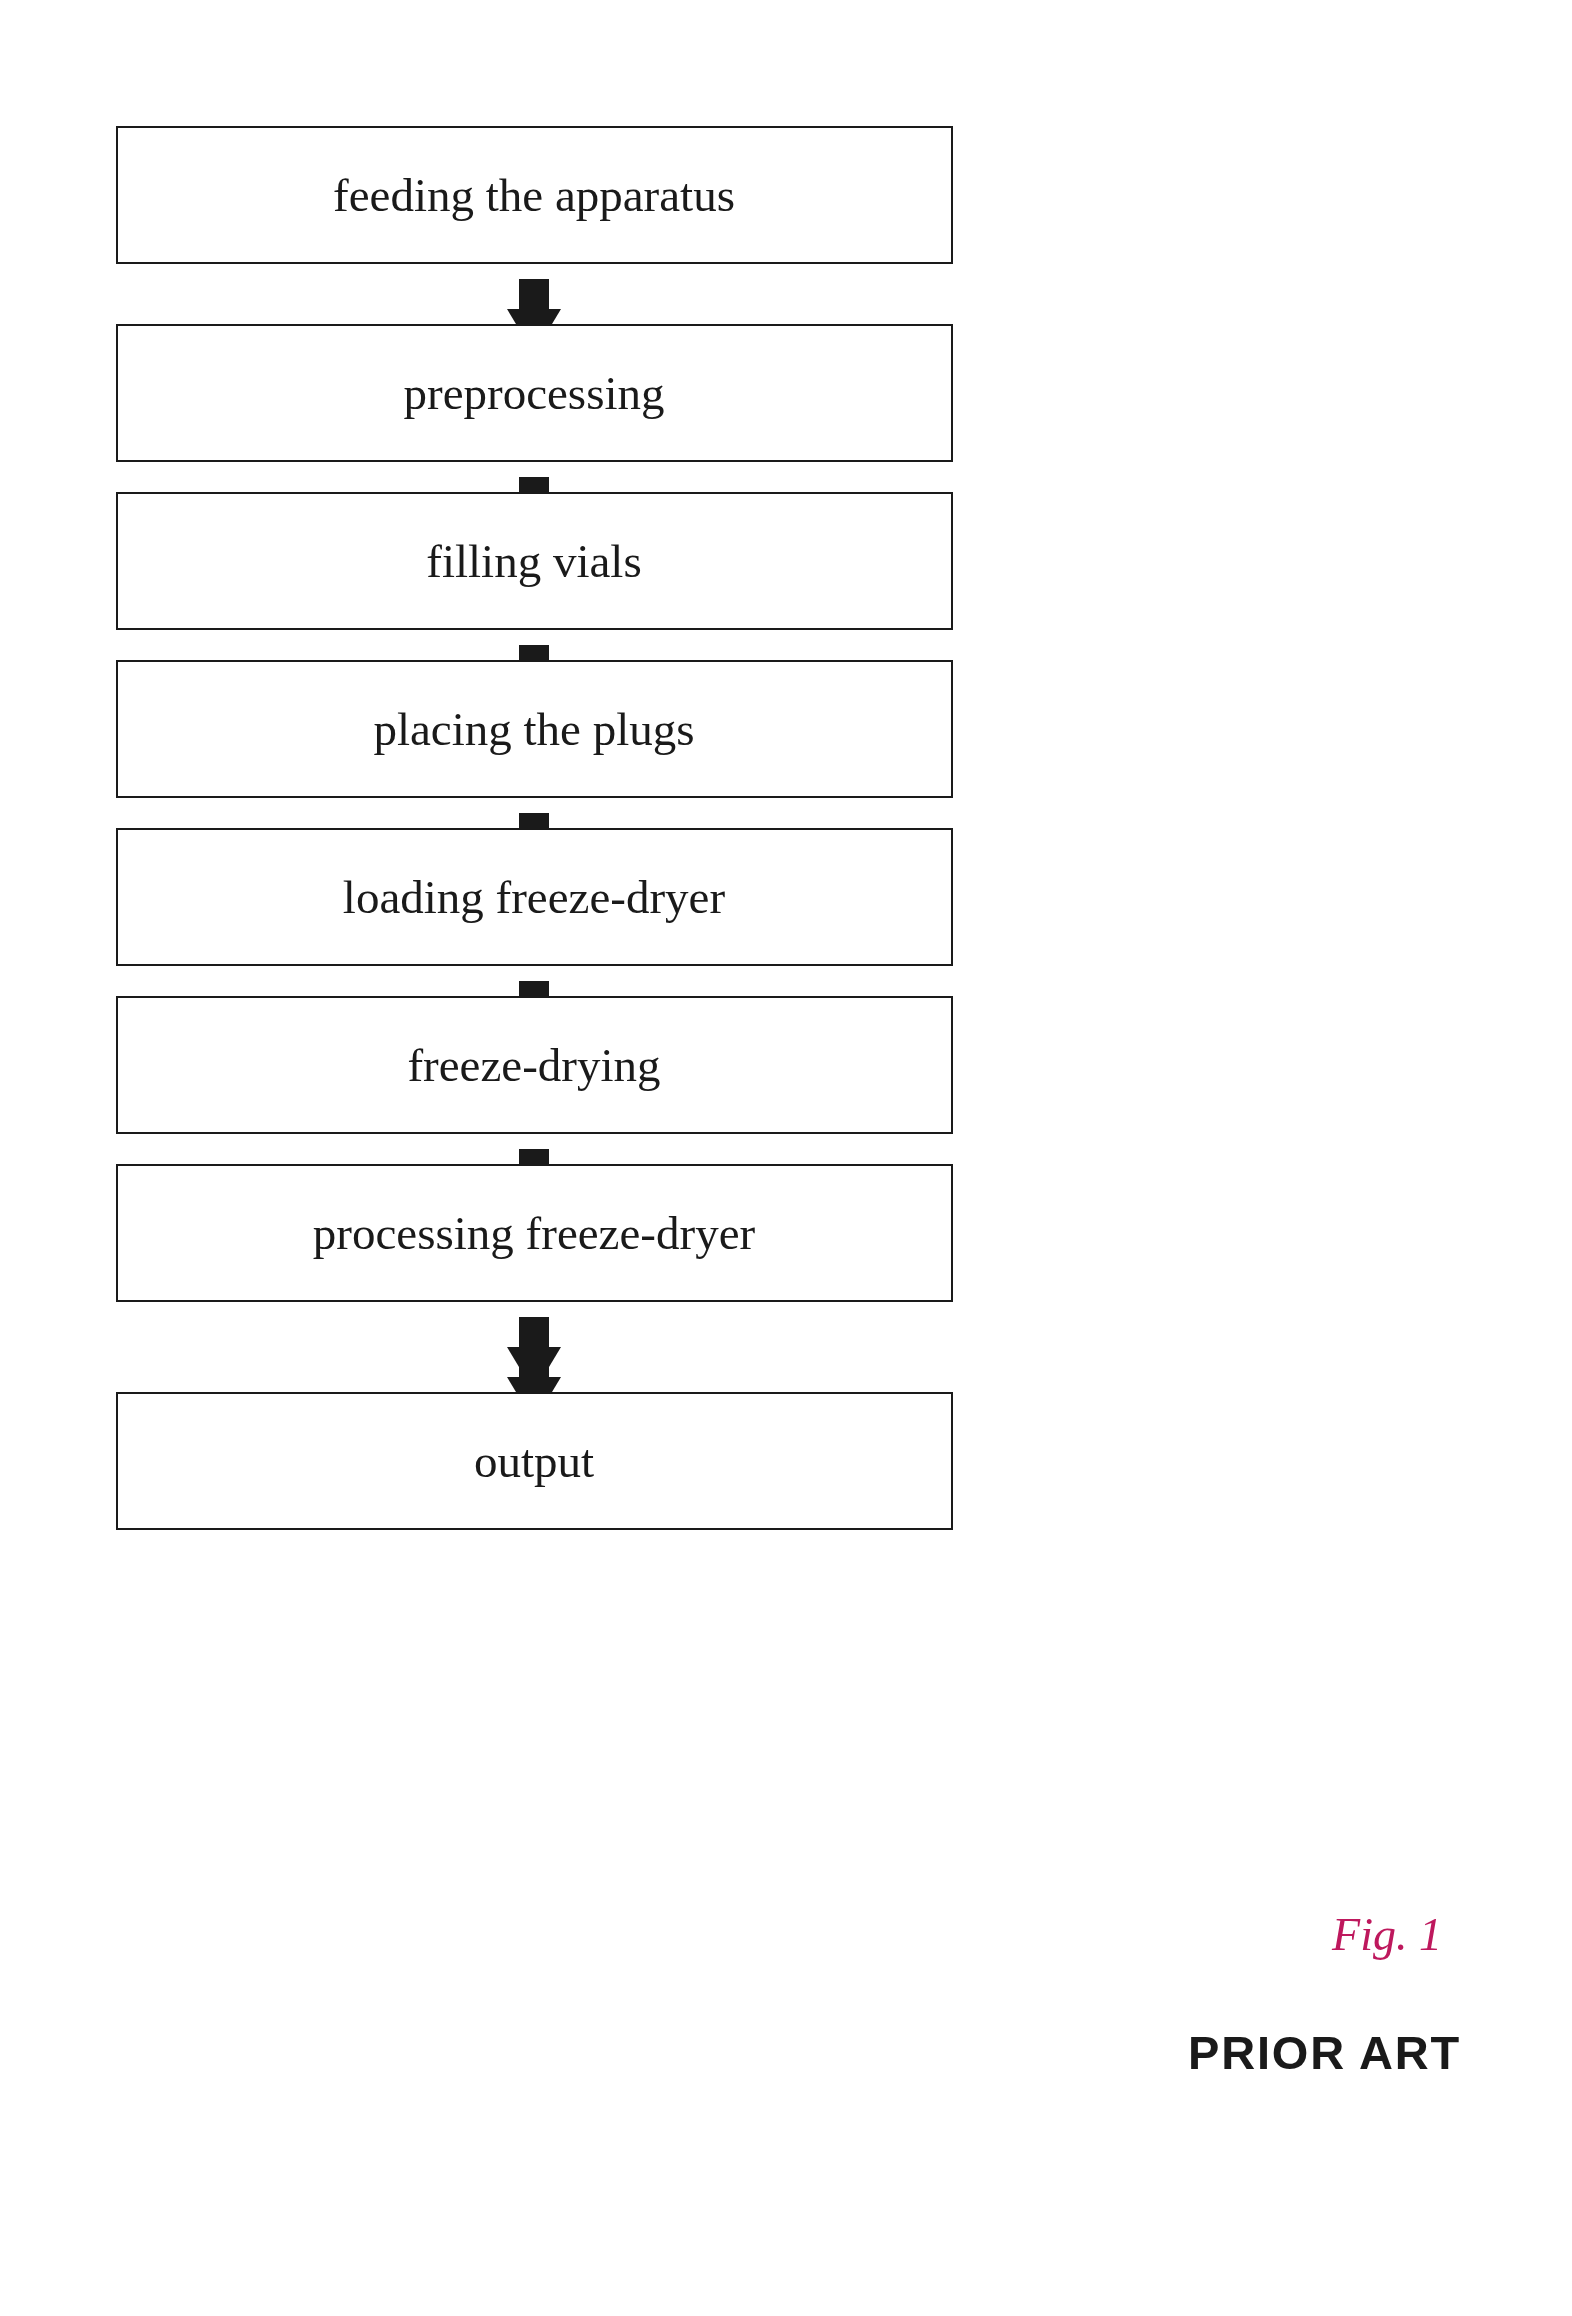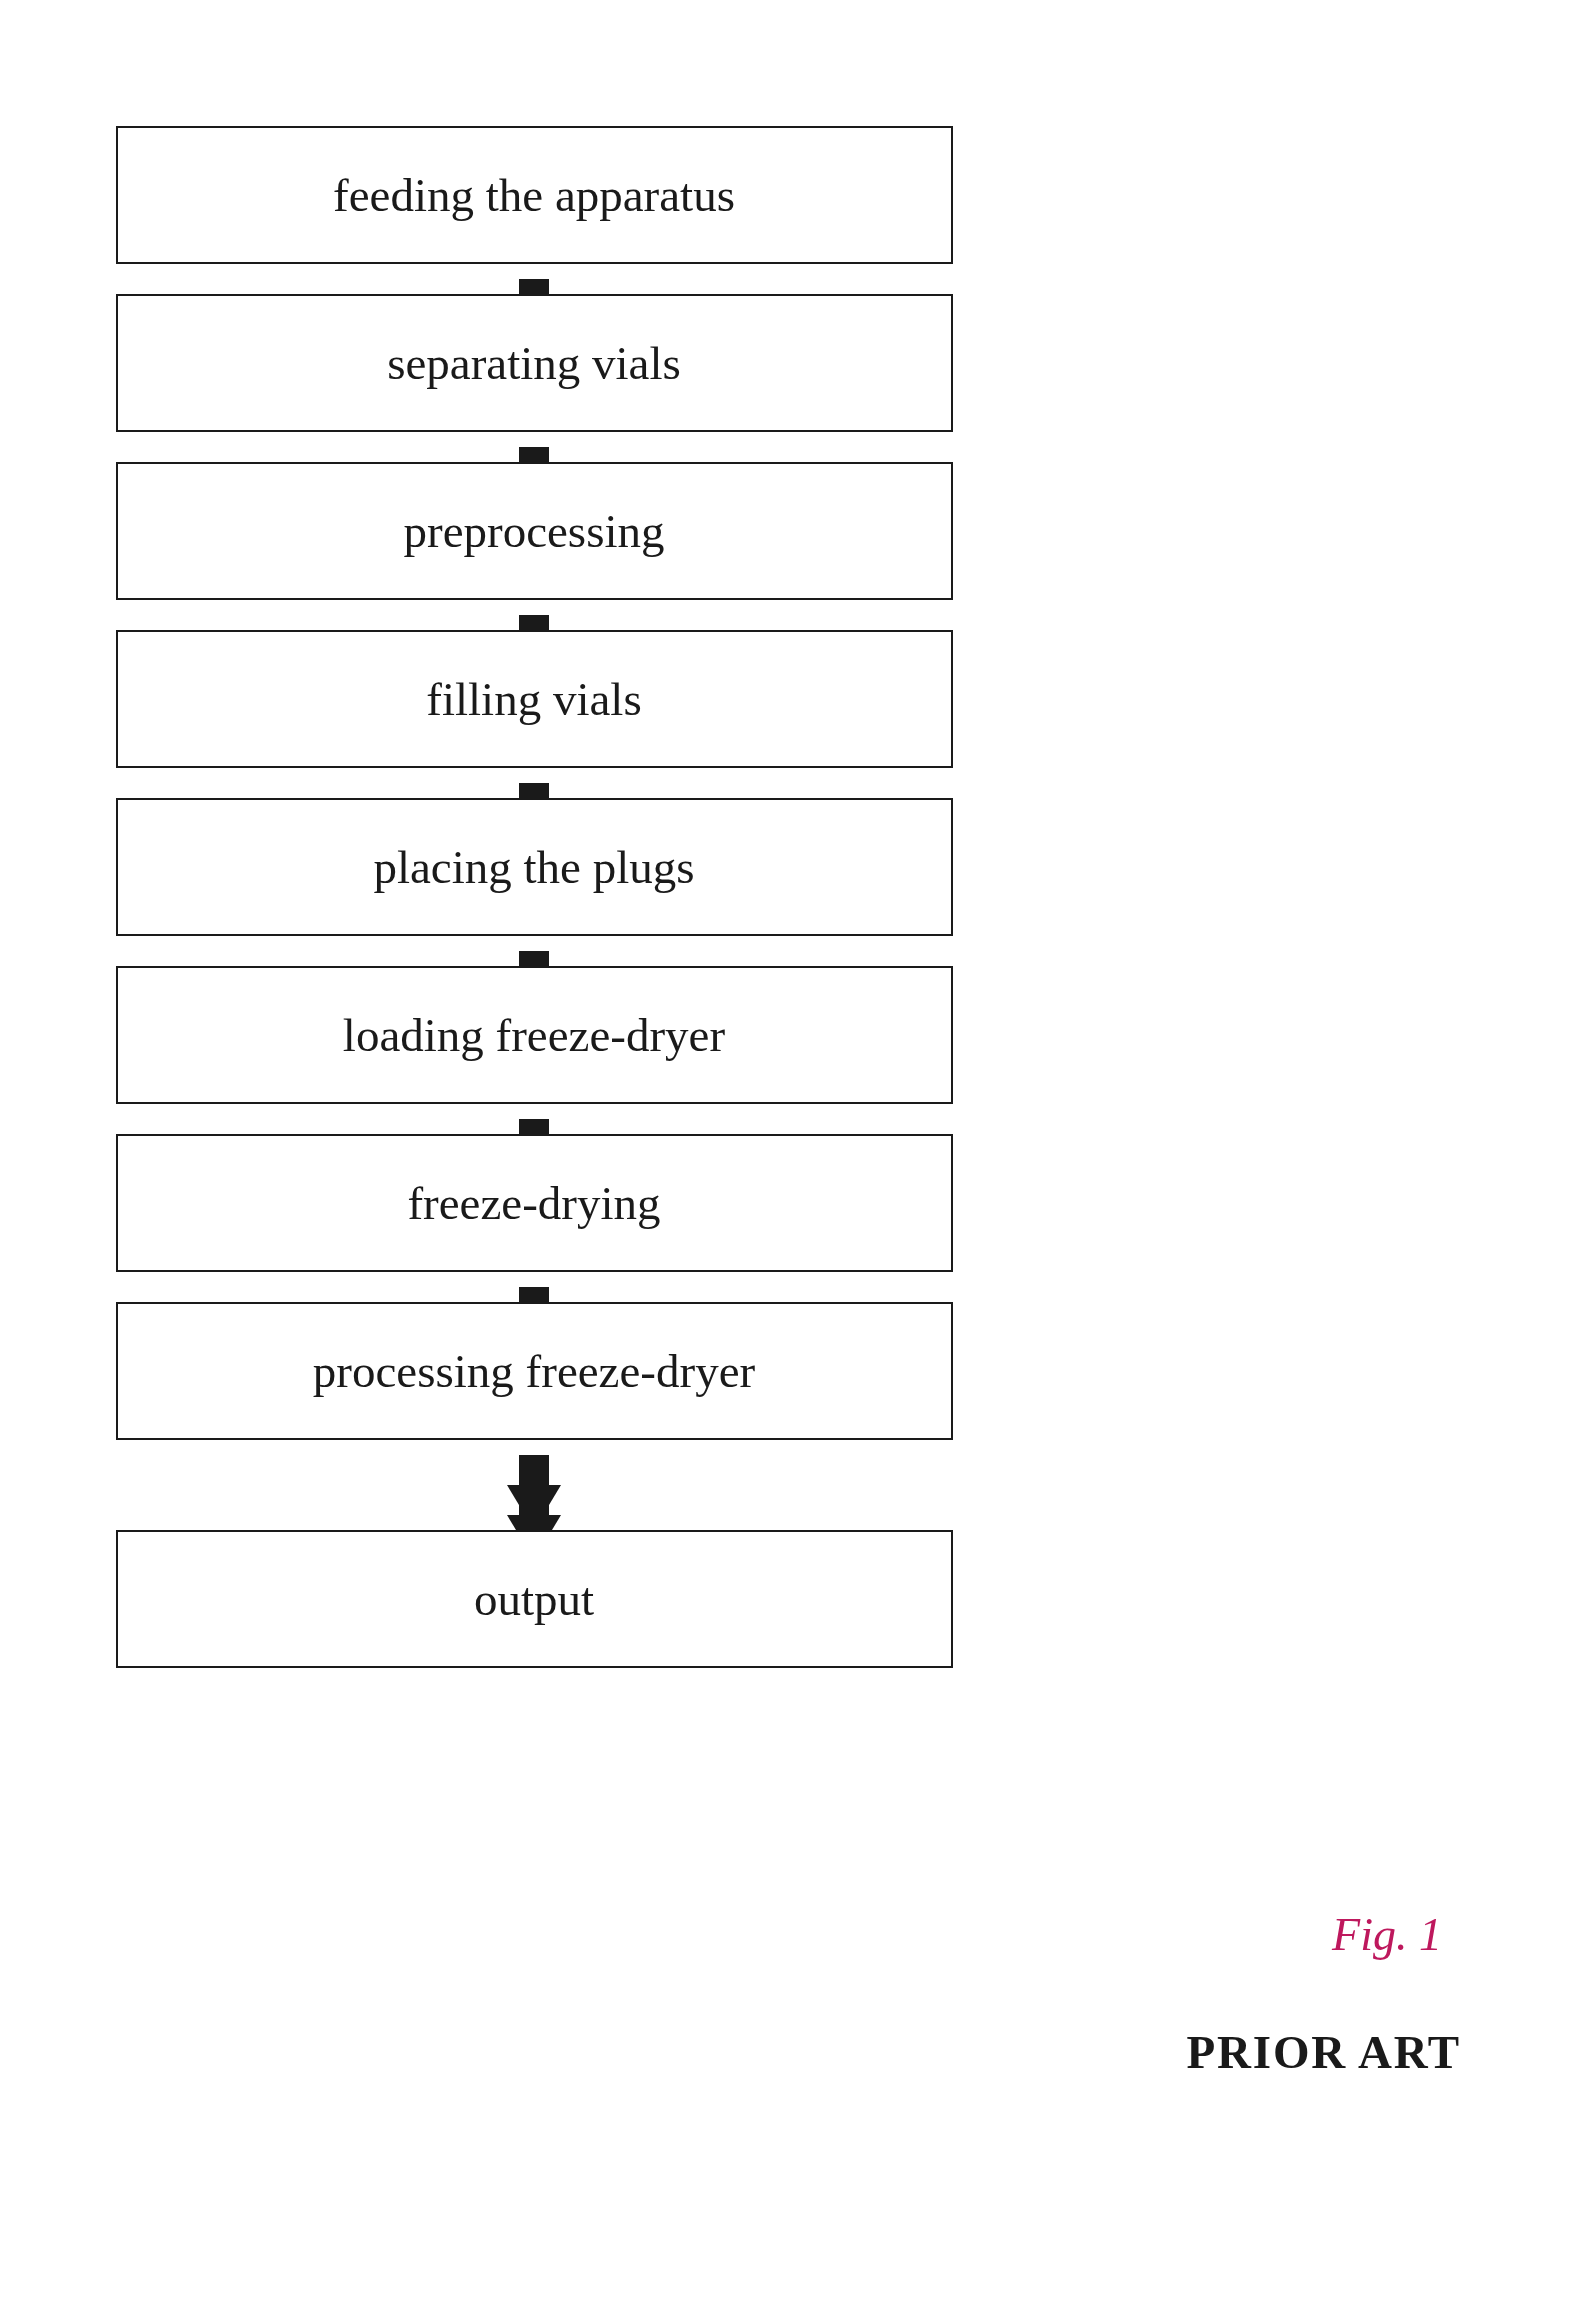--- a/index.html
+++ b/index.html
@@ -80,21 +80,21 @@
       font-family: 'Times New Roman', Times, serif;
       font-style: italic;
       color: #be185d;
     }
 
     .prior-art-label {
       position: absolute;
       right: 126px;
       top: 1980px;
       font-size: 47px;
-      font-family: Liberation Serif, serif;
+      font-family: Liberation Sans, sans-serif;
       font-weight: 700;
       color: #1a1a1a;
       letter-spacing: 1.8px;
     }
   </style>
 </head>
 <body>
 
 <div class="page-container">
 
@@ -102,23 +102,20 @@
 
     <div class="flow-box">
       <span class="flow-box-text">feeding the apparatus</span>
     </div>
 
     <div class="arrow-down">
       <div class="arrow-shaft"></div>
       <div class="arrow-head"></div>
     </div>
 
-    <div class="flow-box">
-      <span class="flow-box-text">separating vials</span>
-    </div>
 
     <div class="arrow-down">
       <div class="arrow-shaft"></div>
       <div class="arrow-head"></div>
     </div>
 
     <div class="flow-box">
       <span class="flow-box-text">preprocessing</span>
     </div>
 

